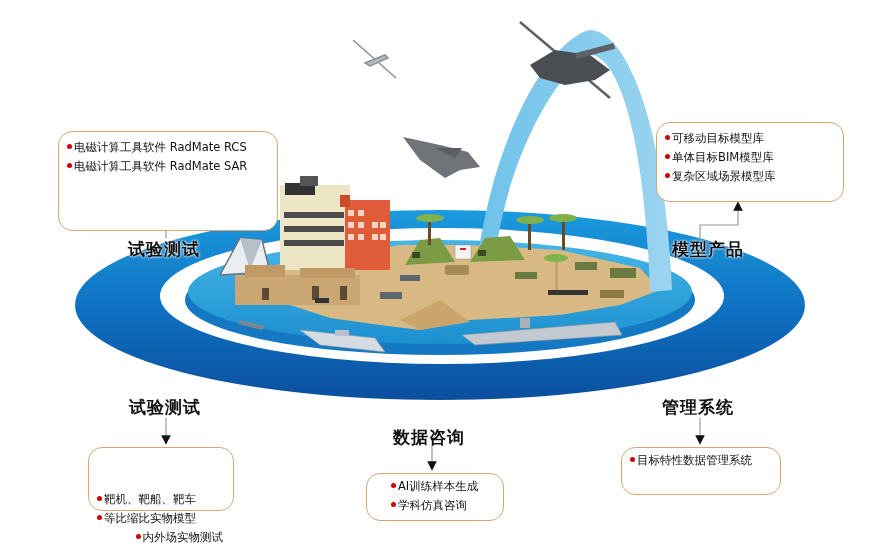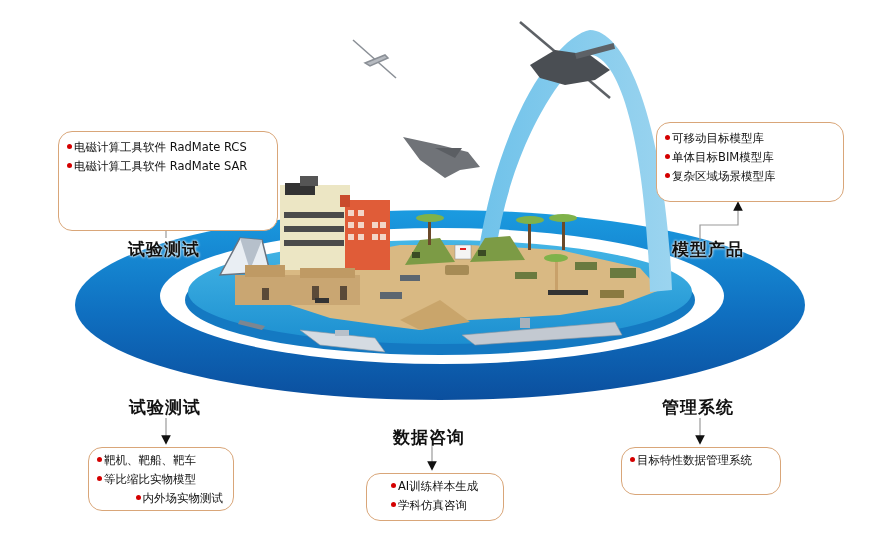--- a/index.html
+++ b/index.html
@@ -166,21 +166,21 @@
 
 <div class="box" style="left:656px; top:122px; width:188px; height:80px;">
   <div class="item"><span class="dot"></span><span>可移动目标模型库</span></div>
   <div class="item"><span class="dot"></span><span>单体目标BIM模型库</span></div>
   <div class="item"><span class="dot"></span><span>复杂区域场景模型库</span></div>
 </div>
 <div class="label" style="left:662px; top:238px;margin-left:10px;">模型产品</div>
 
 <div class="label" style="left:129px; top:396px;text-align:right;">试验测试</div>
 <div class="box" style="left:88px; top:447px; width:146px; height:64px; padding-top:3px;">
-  <div class="item" style="line-height:19px;"><span class="dot"></span><span>靶机、靶船、靶车</span></div>
+  <div class="item" style="line-height:19px;margin-top:39px;"><span class="dot"></span><span>靶机、靶船、靶车</span></div>
   <div class="item" style="line-height:19px;"><span class="dot"></span><span>等比缩比实物模型</span></div>
   <div class="item" style="line-height:19px;text-align:right;"><span class="dot"></span><span>内外场实物测试</span></div>
 </div>
 
 <div class="label" style="left:393px; top:416px;margin-top:10px;">数据咨询</div>
 <div class="box" style="left:366px; top:473px; width:138px; height:48px; padding-top:3px;padding-left:24px;">
   <div class="item"><span class="dot"></span><span>AI训练样本生成</span></div>
   <div class="item"><span class="dot"></span><span>学科仿真咨询</span></div>
 </div>
 

